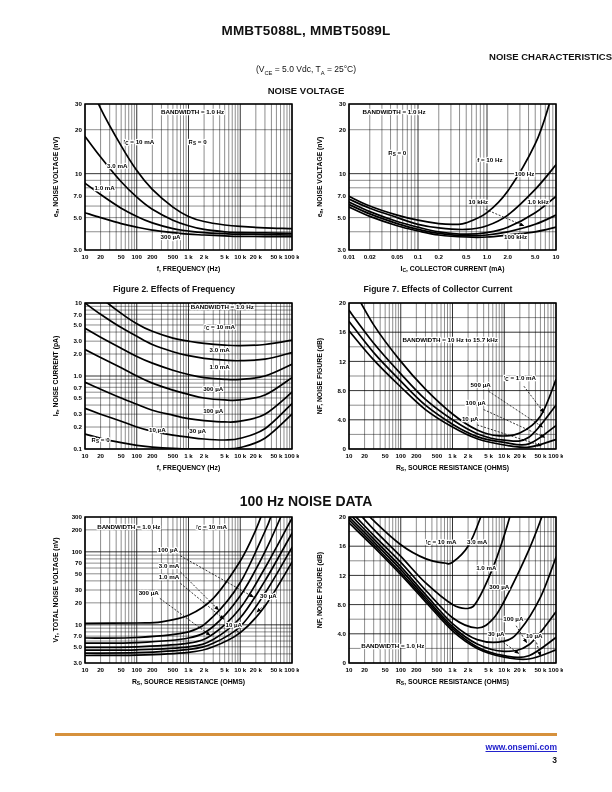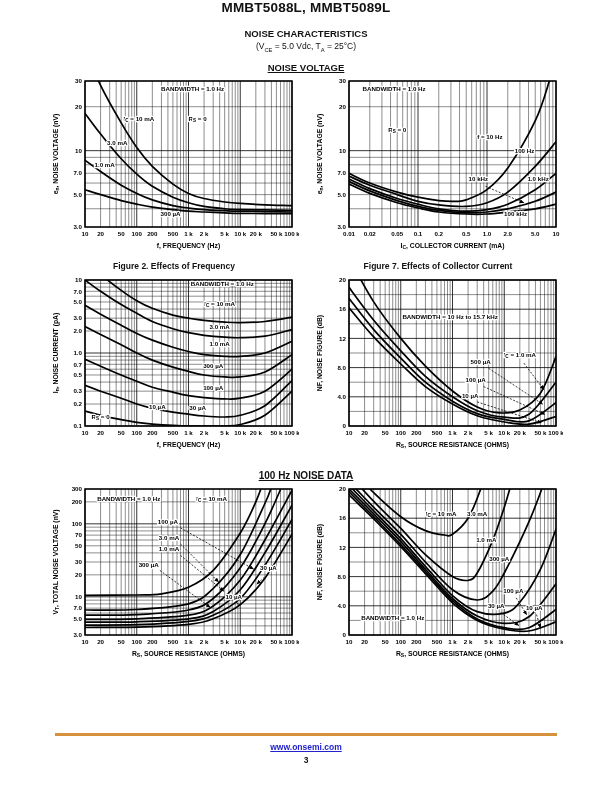--- a/index.html
+++ b/index.html
@@ -1,31 +1,31 @@
 <!DOCTYPE html>
 <html><head>
 <meta charset="utf-8">
 <style>
   html,body{margin:0;padding:0;}
   body{
     width:612px;height:792px;background:#ffffff;color:#111;
     font-family:"Liberation Sans",sans-serif;position:relative;overflow:hidden;
   }
   .page{position:absolute;inset:0;}
-  .doc-title{text-align:center;font-weight:bold;font-size:13.5px;letter-spacing:.2px;}
-  .sec-title{text-align:center;font-weight:bold;font-size:9.5px;margin-top:13px;}
+  .doc-title{text-align:center;font-weight:bold;font-size:13.5px;padding-top:23px;letter-spacing:.2px;}
+  .sec-title{text-align:right;font-weight:bold;font-size:9.5px;margin-top:13px;}
   .sub-title{text-align:center;font-size:8.5px;margin-top:2px;}
   sub{font-size:68%;}
-  .group-title{text-align:center;font-weight:bold;font-size:9.5px;margin-top:9px;text-decoration:underline;}
+  .group-title{text-align:center;font-weight:bold;font-size:9.5px;margin-top:9px;}
   .charts{width:516px;margin:2px auto 6px;display:flex;flex-wrap:wrap;justify-content:space-between;}
   figure.chart{margin:0 0 3px 0;width:252px;text-align:center;}
   figcaption{font-weight:bold;font-size:8.5px;margin-top:1px;}
-  .mid-title{width:100%;text-align:center;font-weight:bold;font-size:10px;margin:8px 0 2px;text-decoration:underline;}
+  .mid-title{width:100%;text-align:center;font-weight:bold;font-size:14px;margin:8px 0 2px;}
   svg text{font-family:"Liberation Sans",sans-serif;fill:#000;}
-  .footer{position:absolute;left:55px;right:55px;bottom:27px;text-align:center;}
+  .footer{position:absolute;left:55px;right:55px;bottom:27px;text-align:right;}
   .rule{height:3px;background:#d6913c;}
   .link{display:inline-block;font-weight:bold;font-size:8.5px;margin-top:3px;text-decoration:underline;cursor:pointer;}
   .pagenum{font-weight:bold;font-size:8.5px;margin-top:1px;}
 </style>
 </head>
 <body>
 
 <div class="page">
   <div class="doc-title">MMBT5088L, MMBT5089L</div>
   <div class="sec-title">NOISE CHARACTERISTICS</div>

